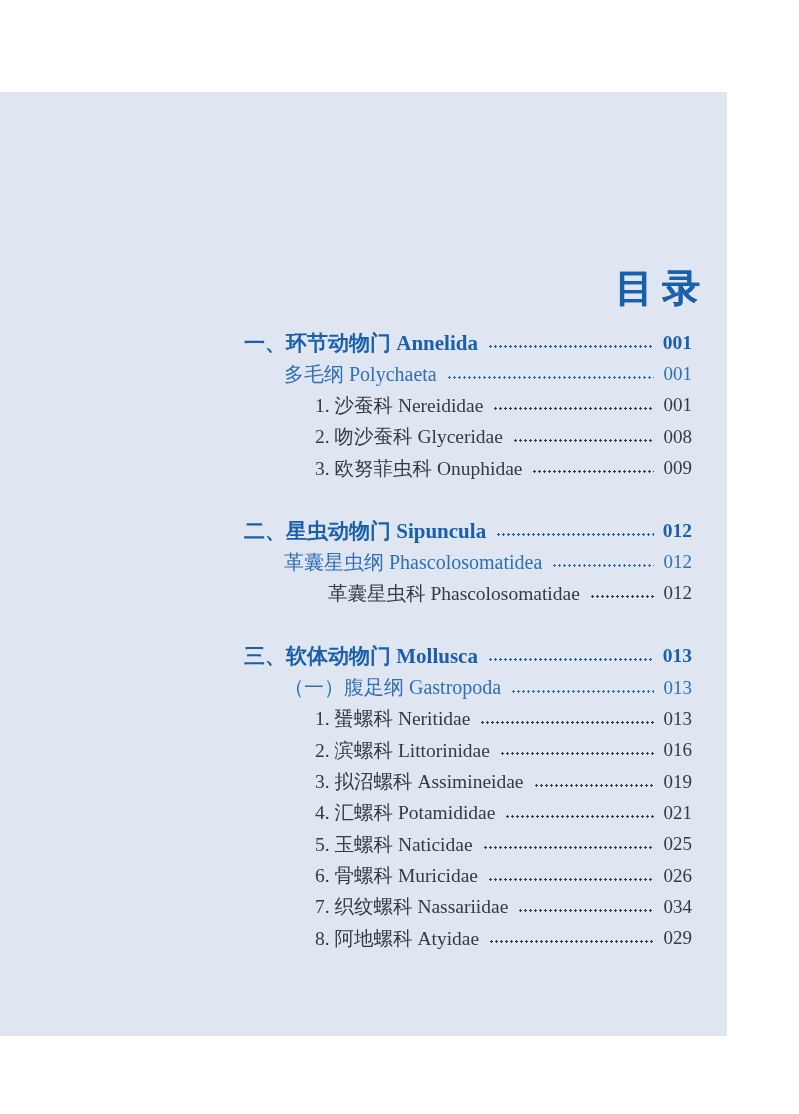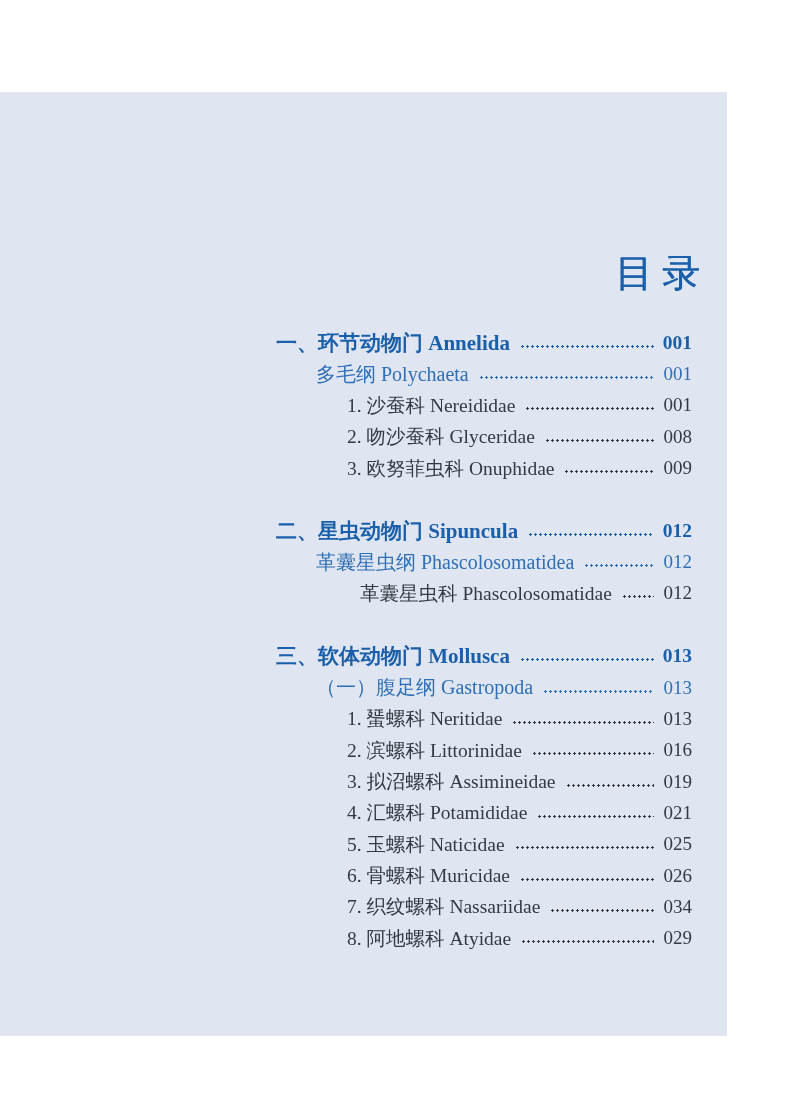--- a/index.html
+++ b/index.html
@@ -16,33 +16,33 @@
     overflow: hidden;
   }
   .panel {
     position: absolute;
     left: 0; top: 92px;
     width: 727px; height: 944px;
     background: var(--panel-bg, #e0e6f1);
   }
   .title {
     position: absolute;
-    top: 162px; right: 27px;
+    top: 177px; right: 27px;
     margin: 0;
     font-size: 38px;
     line-height: 1;
-    font-weight: normal;
+    font-weight: bold;
     color: var(--blue-strong, #1a5fa9);
     letter-spacing: 9px;
     margin-right: -9px;
     text-shadow: 0.5px 0 0 var(--blue-strong, #1a5fa9);
   }
   .toc {
     position: absolute;
-    left: 244px; top: 235px; right: 35px; margin-left: 32px;
+    left: 244px; top: 235px; right: 35px;
   }
   .sec + .sec { margin-top: 31.4px; }
   .row {
     display: flex;
     align-items: center;
     height: 31.35px;
     white-space: nowrap;
   }
   .row .label { flex: none; }
   .row .dots {

